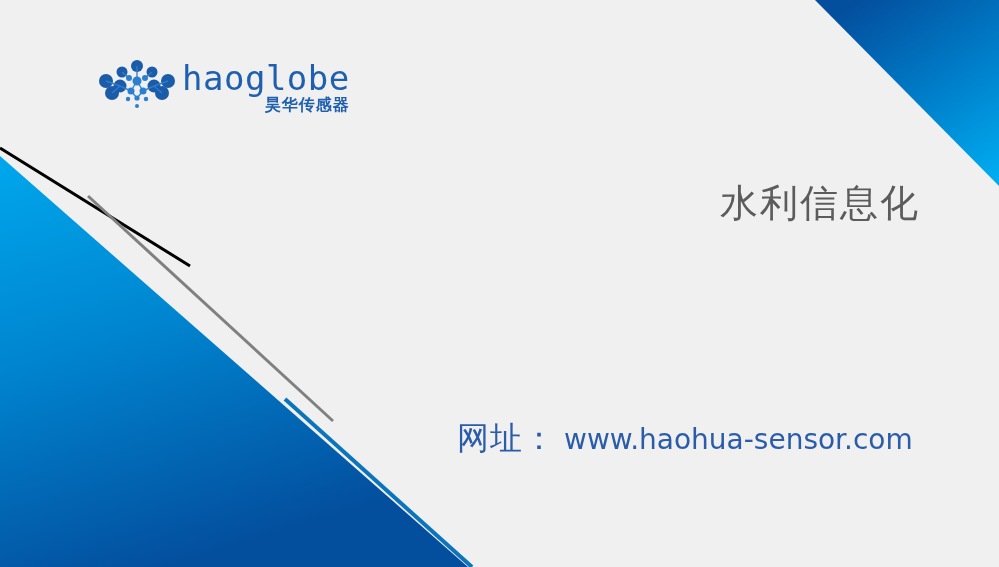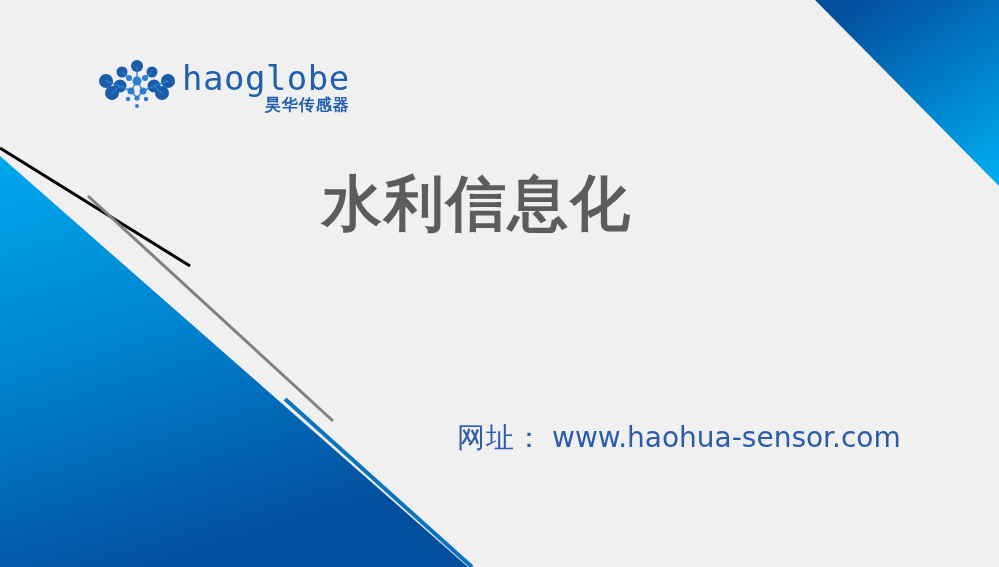--- a/index.html
+++ b/index.html
@@ -7,20 +7,21 @@
     padding: 0;
     background: #ffffff;
   }
   #slide {
     position: relative;
     width: 999px;
     height: 567px;
     overflow: hidden;
     background: #fef9c3;
     font-family: "Liberation Sans", "DejaVu Sans", sans-serif;
+    text-align: right;
   }
   
   #bg-layer {
     position: absolute;
     inset: 0;
     width: 999px;
     height: 567px;
     display: block;
   }
   
@@ -67,41 +68,41 @@
   }
   
   #headline {
     position: absolute;
     left: 300px;
     top: 165px;
     width: 620px;
   }
   .headline-line {
     font-family: "DejaVu Sans", "Liberation Sans", sans-serif;
-    font-size: 60px;
+    font-size: 38px;
     line-height: 76px;
-    font-weight: 700;
+    font-weight: 400;
     color: #5c5c5c;
     letter-spacing: 2px;
     white-space: nowrap;
   }
   #headline-line-1 { margin-left: 22px; }
   #headline-line-2 { margin-left: 150px; margin-top: 16px; }
   
   #website-line {
     position: absolute;
     left: 457px;
     top: 421px;
     display: flex;
     align-items: baseline;
     white-space: nowrap;
   }
   #website-label {
     font-family: "DejaVu Sans", "Liberation Sans", sans-serif;
-    font-size: 28px;
+    font-size: 32px;
     line-height: 34px;
     color: #2b5caa;
     letter-spacing: 1px;
   }
   #website-url {
     font-family: "DejaVu Sans", "Liberation Sans", sans-serif;
     font-size: 28px;
     line-height: 34px;
     color: #2b5caa;
     margin-left: 8px;

